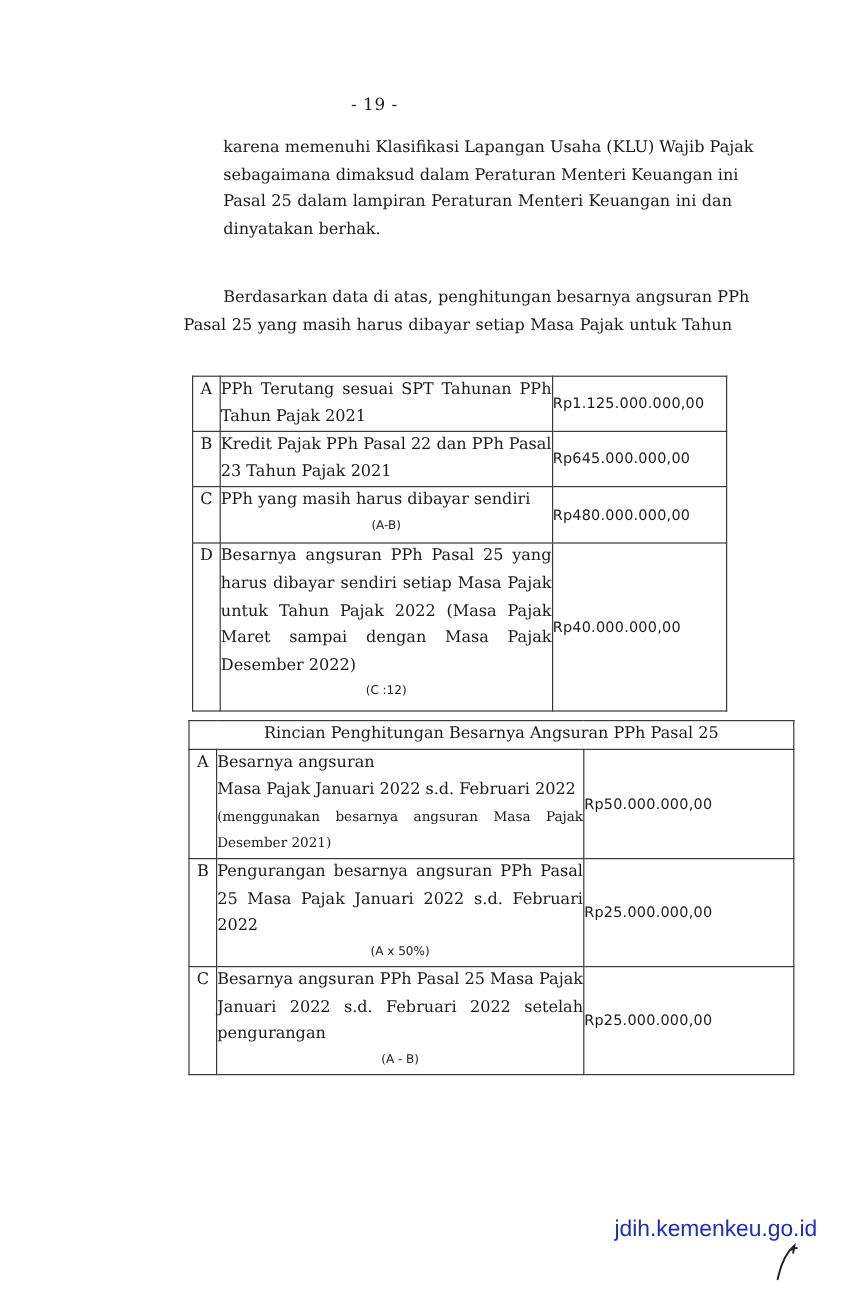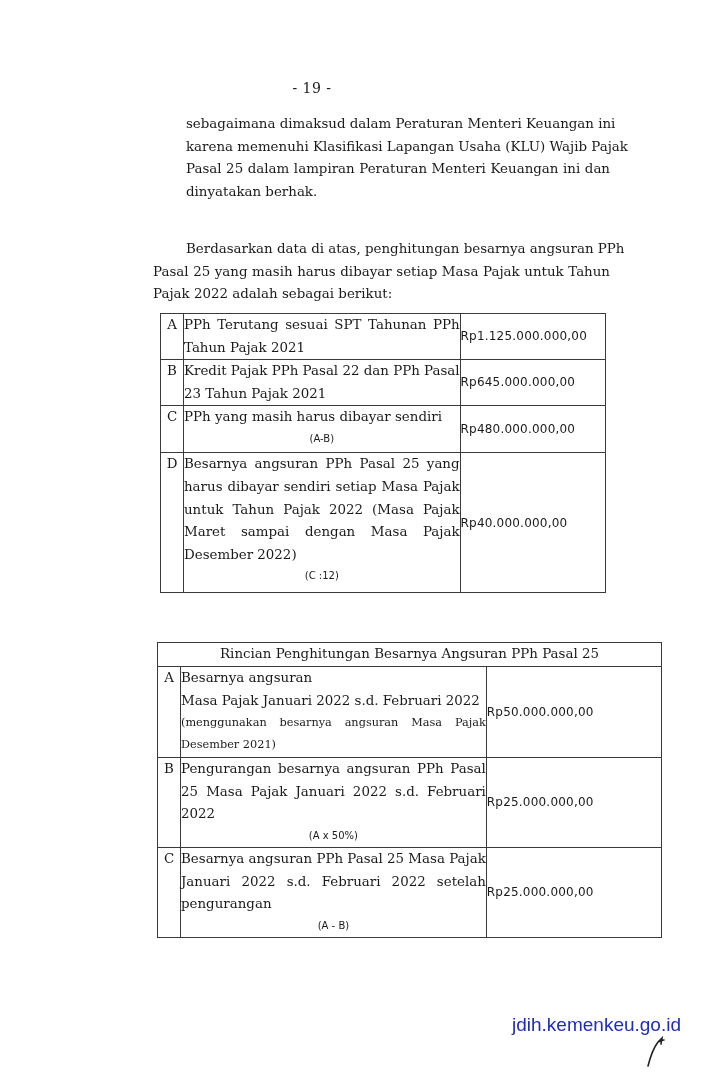--- a/index.html
+++ b/index.html
@@ -23,21 +23,21 @@
   .p2 .indent { padding-left: 33px; }
 
   table.calc {
     position: absolute; border-collapse: collapse;
     font-size: 13.4px; line-height: 22.6px;
   }
   table.calc td {
     border: 1px solid #3a3a3a; vertical-align: top; padding: 0;
   }
   .t1 { left: 160px; top: 313px; width: 446px; }
-  .t2 { left: 157px; top: 642px; width: 505px; }
+  .t2 { left: 157px; top: 600px; width: 505px; }
 
   td.letter { width: 22px; text-align: center; padding-top: 0; }
   td.desc { padding: 0 5px 0 5px; }
   td.val {
     vertical-align: middle !important; 
     font-family: "DejaVu Sans", "Liberation Sans", sans-serif;
     font-size: 12px; padding-right: 6px !important; letter-spacing: 0.2px;
   }
   .t1 td.desc { width: 272px; }
   .t2 td.desc { width: 294px; }
@@ -60,30 +60,29 @@
     font-size: 19px; color: #1f2db8; letter-spacing: 0px; margin-left: 12px;
   }
   .signature { position: absolute; left: 640px; top: 1030px; width: 30px; height: 40px; }
 </style>
 </head>
 <body>
 
 <div class="page-number">- 19 -</div>
 
 <div class="para p1">
+  <span class="line">karena memenuhi Klasifikasi Lapangan Usaha (KLU) Wajib Pajak</span>
   <span class="line">sebagaimana dimaksud dalam Peraturan Menteri Keuangan ini</span>
-  <span class="line">karena memenuhi Klasifikasi Lapangan Usaha (KLU) Wajib Pajak</span>
   <span class="line">Pasal 25 dalam lampiran Peraturan Menteri Keuangan ini dan</span>
   <span class="line last">dinyatakan berhak.</span>
 </div>
 
 <div class="para p2">
   <span class="line indent">Berdasarkan data di atas, penghitungan besarnya angsuran PPh</span>
   <span class="line">Pasal 25 yang masih harus dibayar setiap Masa Pajak untuk Tahun</span>
-  <span class="line last">Pajak 2022 adalah sebagai berikut:</span>
 </div>
 
 <table class="calc t1">
   <tbody>
       <tr style="height:45px;">
     <td class="letter">A</td>
     <td class="desc">
       <span class="dline">PPh Terutang sesuai SPT Tahunan PPh</span>
       <span class="dline l">Tahun Pajak 2021</span>
     </td>

